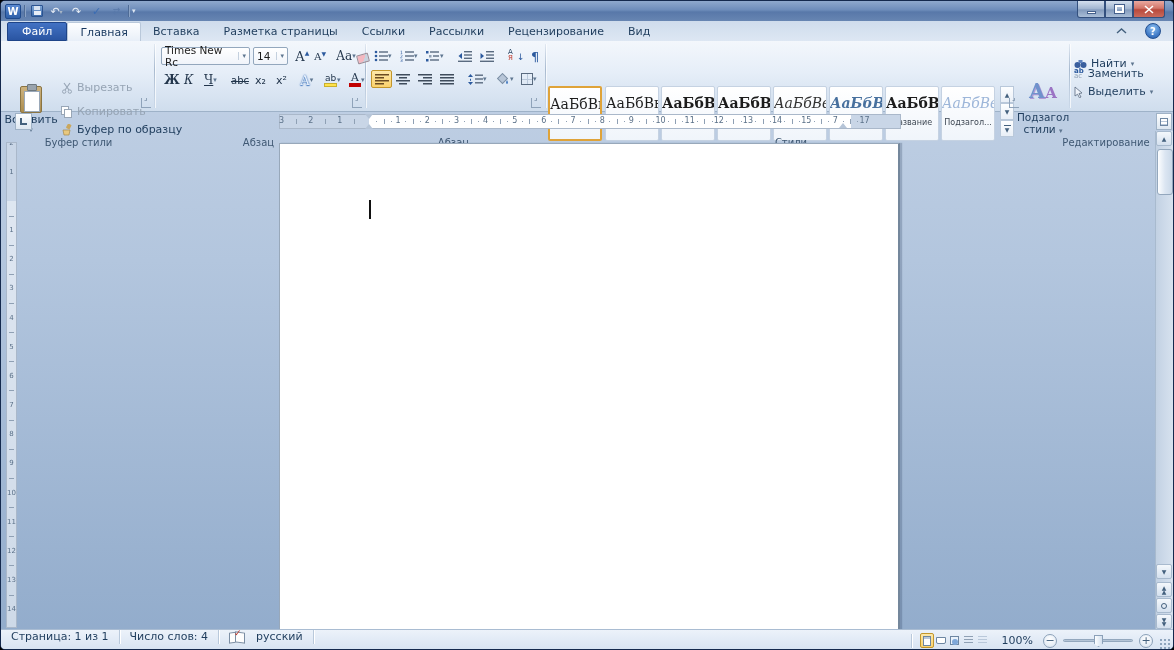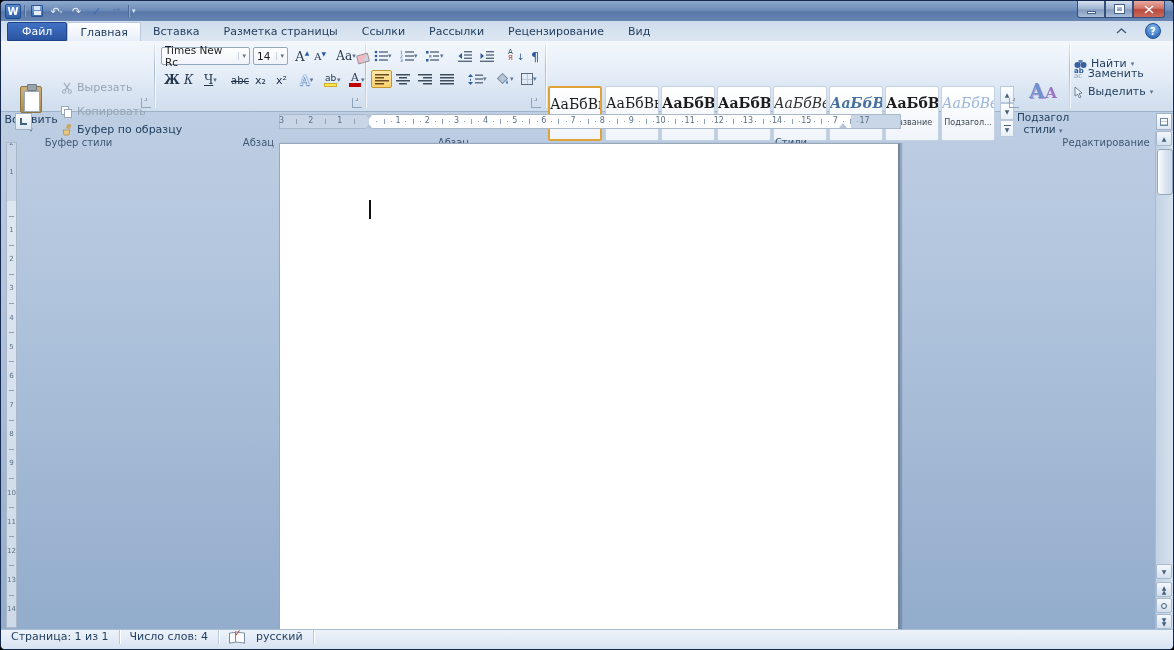--- a/index.html
+++ b/index.html
@@ -650,14 +650,39 @@
     <div class="sitem" style="margin-left:8px">Страница: 1 из 1</div>
     <div class="ssep"></div>
     <div class="sitem">Число слов: 4</div>
     <div class="ssep"></div>
     <div class="spellbook">
         <span class="spellcheck">✓</span>
       </div>
     <div class="sitem" style="margin-left:6px">русский</div>
     <div class="ssep"></div>
 
+    <div style="margin-left:auto;display:flex;align-items:center">
+      <div class="ssep"></div>
+      <div class="viewbtn sel">
+          <span class="vpage"></span>
+        </div>
+      <div class="viewbtn">
+          <span class="vbook"></span>
+        </div>
+      <div class="viewbtn">
+          <span class="vweb"></span>
+        </div>
+      <div class="viewbtn">
+          <span class="vout"></span>
+        </div>
+      <div class="viewbtn">
+          <span class="vdraft"></span>
+        </div>
+      <div class="sitem" style="margin-left:10px">100%</div>
+      <div class="zoombtn" style="margin-left:8px">−</div>
+      <div class="ztrack">
+          <div class="zthumb"></div>
+        </div>
+      <div class="zoombtn">+</div>
+      <div class="grip"></div>
+    </div>
   </div>
 </div>
 
 </body></html>

